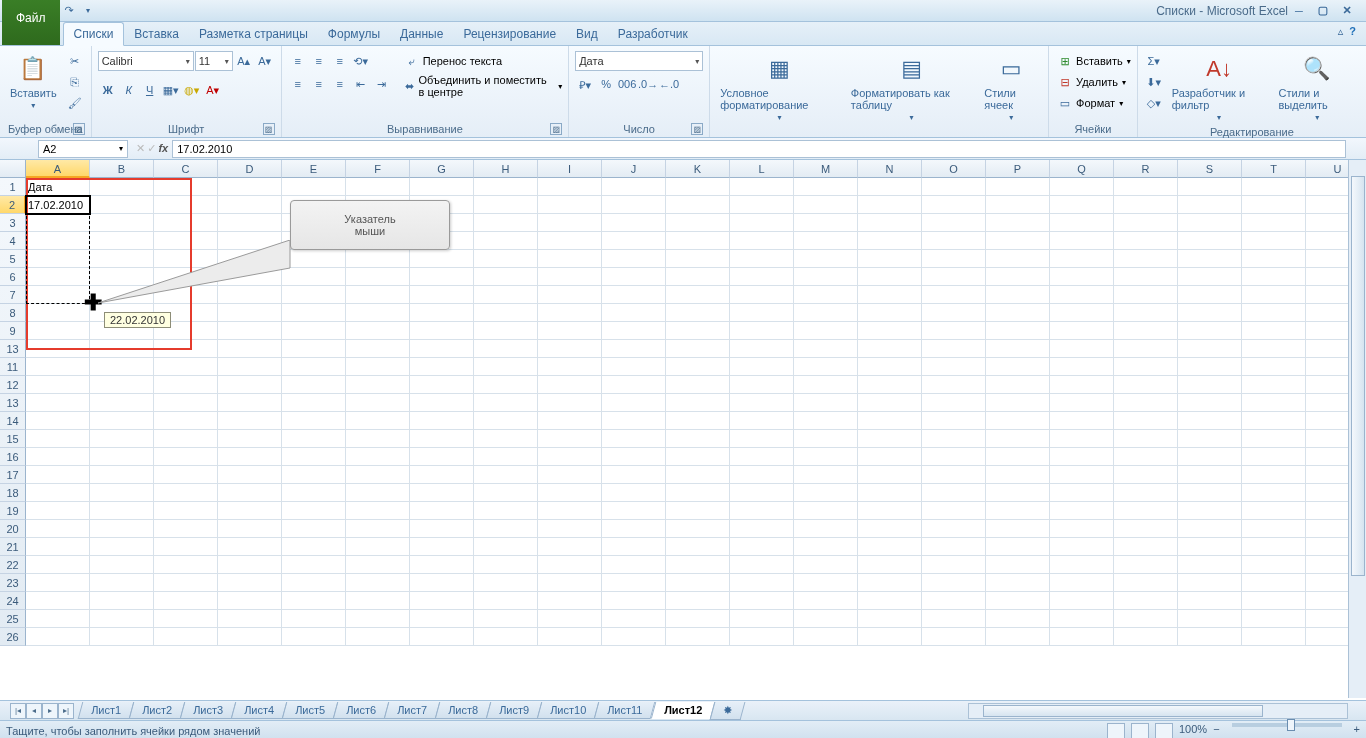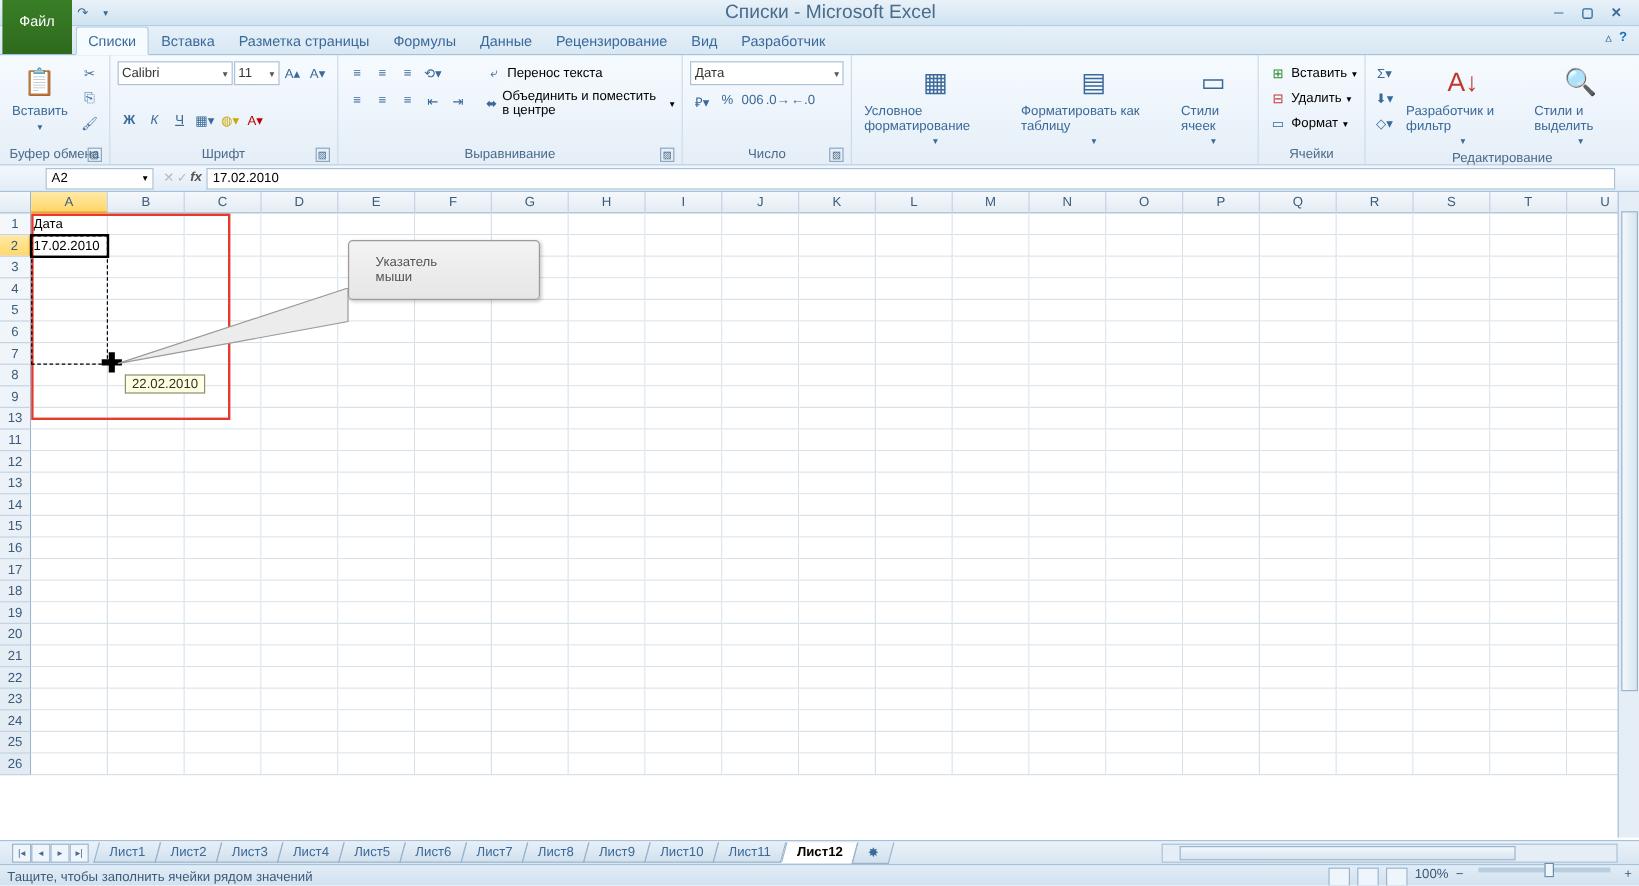--- a/index.html
+++ b/index.html
@@ -1,20 +1,20 @@
 <!DOCTYPE html>
 <html><head>
 <meta charset="utf-8">
 <style>
 *{box-sizing:border-box;margin:0;padding:0;font-family:"Segoe UI",Tahoma,sans-serif;font-size:11px;user-select:none}
 body{background:#fff;width:1366px;height:738px;overflow:hidden;position:relative}
 .titlebar{height:22px;background:linear-gradient(#e9f2f9,#cfe3f1);display:flex;align-items:center;border-bottom:1px solid #a4c2dc}
 .qat{display:flex;align-items:center;gap:3px;padding-left:4px}
 .qat .ic{width:16px;height:16px;display:flex;align-items:center;justify-content:center;font-size:11px;color:#3b6a9a}
-.title-text{flex:1;text-align:center;color:#4a6b8a;font-size:16px}
+.title-text{flex:1;text-align:right;color:#4a6b8a;font-size:12px}
 .win-controls{display:flex;gap:2px;padding-right:8px}
 .win-controls span{width:22px;height:14px;display:flex;align-items:center;justify-content:center;color:#3b6a9a;font-weight:bold}
 .ribbon-tabs{height:24px;background:linear-gradient(#e6f0f8,#d8e8f4);display:flex;align-items:flex-end;padding-left:2px;border-bottom:1px solid #a4c2dc;position:relative}
 .file-tab{background:linear-gradient(#3c8228,#2e6a1d);color:#fff;padding:20px 14px;border-radius:2px 2px 0 0;margin-right:3px;font-size:12px}
 .rtab{padding:4px 10px;color:#3b6a9a;font-size:12px;cursor:pointer}
 .rtab.active{background:#f6fbff;border:1px solid #a4c2dc;border-bottom:1px solid #f6fbff;border-radius:3px 3px 0 0;margin-bottom:-1px}
 .help-area{position:absolute;right:10px;top:3px;display:flex;gap:6px;color:#3b6a9a}
 .ribbon{height:92px;background:linear-gradient(#f6fbff,#e5eef7);border-bottom:1px solid #a4c2dc;display:flex}
 .grp{border-right:1px solid #cddbe9;padding:2px 6px 0;display:flex;flex-direction:column;justify-content:space-between}
 .grp-body{display:flex;gap:4px;align-items:flex-start;flex:1;padding-top:3px}
@@ -42,21 +42,21 @@
 .rh{height:18px;border-bottom:1px solid #c5d3e3;border-right:1px solid #9bb4cd;text-align:center;color:#3b5b7b;font-size:11px;line-height:18px}
 .rh.sel{background:linear-gradient(#ffe9a6,#ffd86b);border-right:2px solid #f5a623}
 .cells{position:absolute;top:18px;left:26px}
 .crow{display:flex}
 .cell{width:64px;height:18px;border-right:1px solid #d7e1ea;border-bottom:1px solid #d7e1ea;padding:0 2px;font-size:11px;line-height:18px;overflow:hidden;white-space:nowrap;background:#fff}
 .selection{position:absolute;border:2px solid #000;pointer-events:none}
 .marching{position:absolute;border:1px dashed #000;pointer-events:none}
 .redbox{position:absolute;border:2px solid #e53b2c;pointer-events:none}
 .fill-handle{position:absolute;width:14px;height:14px;pointer-events:none;font-weight:bold;font-size:22px;color:#000;line-height:10px}
 .tooltip{position:absolute;background:#ffffe1;border:1px solid #8d8d77;padding:1px 5px;font-size:11px;color:#333}
-.callout{position:absolute;background:linear-gradient(#f3f3f3,#e6e6e6);border:1px solid #9a9a9a;border-radius:4px;padding:12px 22px;text-align:left;color:#555;font-size:18px;box-shadow:1px 1px 3px rgba(0,0,0,0.2)}
+.callout{position:absolute;background:linear-gradient(#f3f3f3,#e6e6e6);border:1px solid #9a9a9a;border-radius:4px;padding:12px 22px;text-align:center;color:#555;font-size:18px;box-shadow:1px 1px 3px rgba(0,0,0,0.2)}
 .sheet-tabs{height:20px;background:linear-gradient(#eaf1f9,#d8e6f1);border-top:1px solid #a4c2dc;display:flex;align-items:center;padding-left:10px;position:relative}
 .tab-nav{display:flex;gap:0;margin-right:6px}
 .tab-nav span{width:16px;height:16px;border:1px solid #9bb4cd;display:flex;align-items:center;justify-content:center;font-size:8px;background:#eef5fb;color:#4a6b8a}
 .stab{padding:2px 10px;background:linear-gradient(#e6eff8,#d2e1ee);border:1px solid #9bb4cd;border-top:none;color:#3b6a9a;font-size:11px;margin-right:-1px;transform:skewX(-15deg)}
 .stab span{display:inline-block;transform:skewX(15deg)}
 .stab.active{background:#fff;color:#000;font-weight:bold;border-bottom:1px solid #fff}
 .hscroll{position:absolute;right:18px;top:2px;width:380px;height:16px;background:#e5eef7;border:1px solid #abc1d6;display:flex;align-items:center}
 .hscroll .thumb{width:280px;height:12px;background:linear-gradient(#f4f8fc,#d6e4f0);border:1px solid #9bb4cd;margin-left:14px}
 .statusbar{height:20px;background:linear-gradient(#e2edf6,#cfe0ee);display:flex;align-items:center;padding:0 6px;color:#3b5b7b;font-size:11px;border-top:1px solid #a4c2dc}
 .status-right{margin-left:auto;display:flex;align-items:flex-start;gap:6px}
@@ -114,21 +114,21 @@
       <div class="col">
         <div class="sbtn">✂</div>
         <div class="sbtn">⎘</div>
         <div class="sbtn">🖌</div>
       </div>
     </div>
     <div class="grp-label"><span>Буфер обмена</span><span class="dlaunch">▨</span></div>
   </div>
 
   <div class="grp">
-    <div class="grp-body col" style="gap:19px">
+    <div class="grp-body col" style="gap:9px">
       <div class="row">
         <div class="combo" style="width:96px">
             <span>Calibri</span>
             <span class="dd">▾</span>
           </div>
         <div class="combo" style="width:38px">
             <span>11</span>
             <span class="dd">▾</span>
           </div>
         <div class="sbtn">A▴</div>

